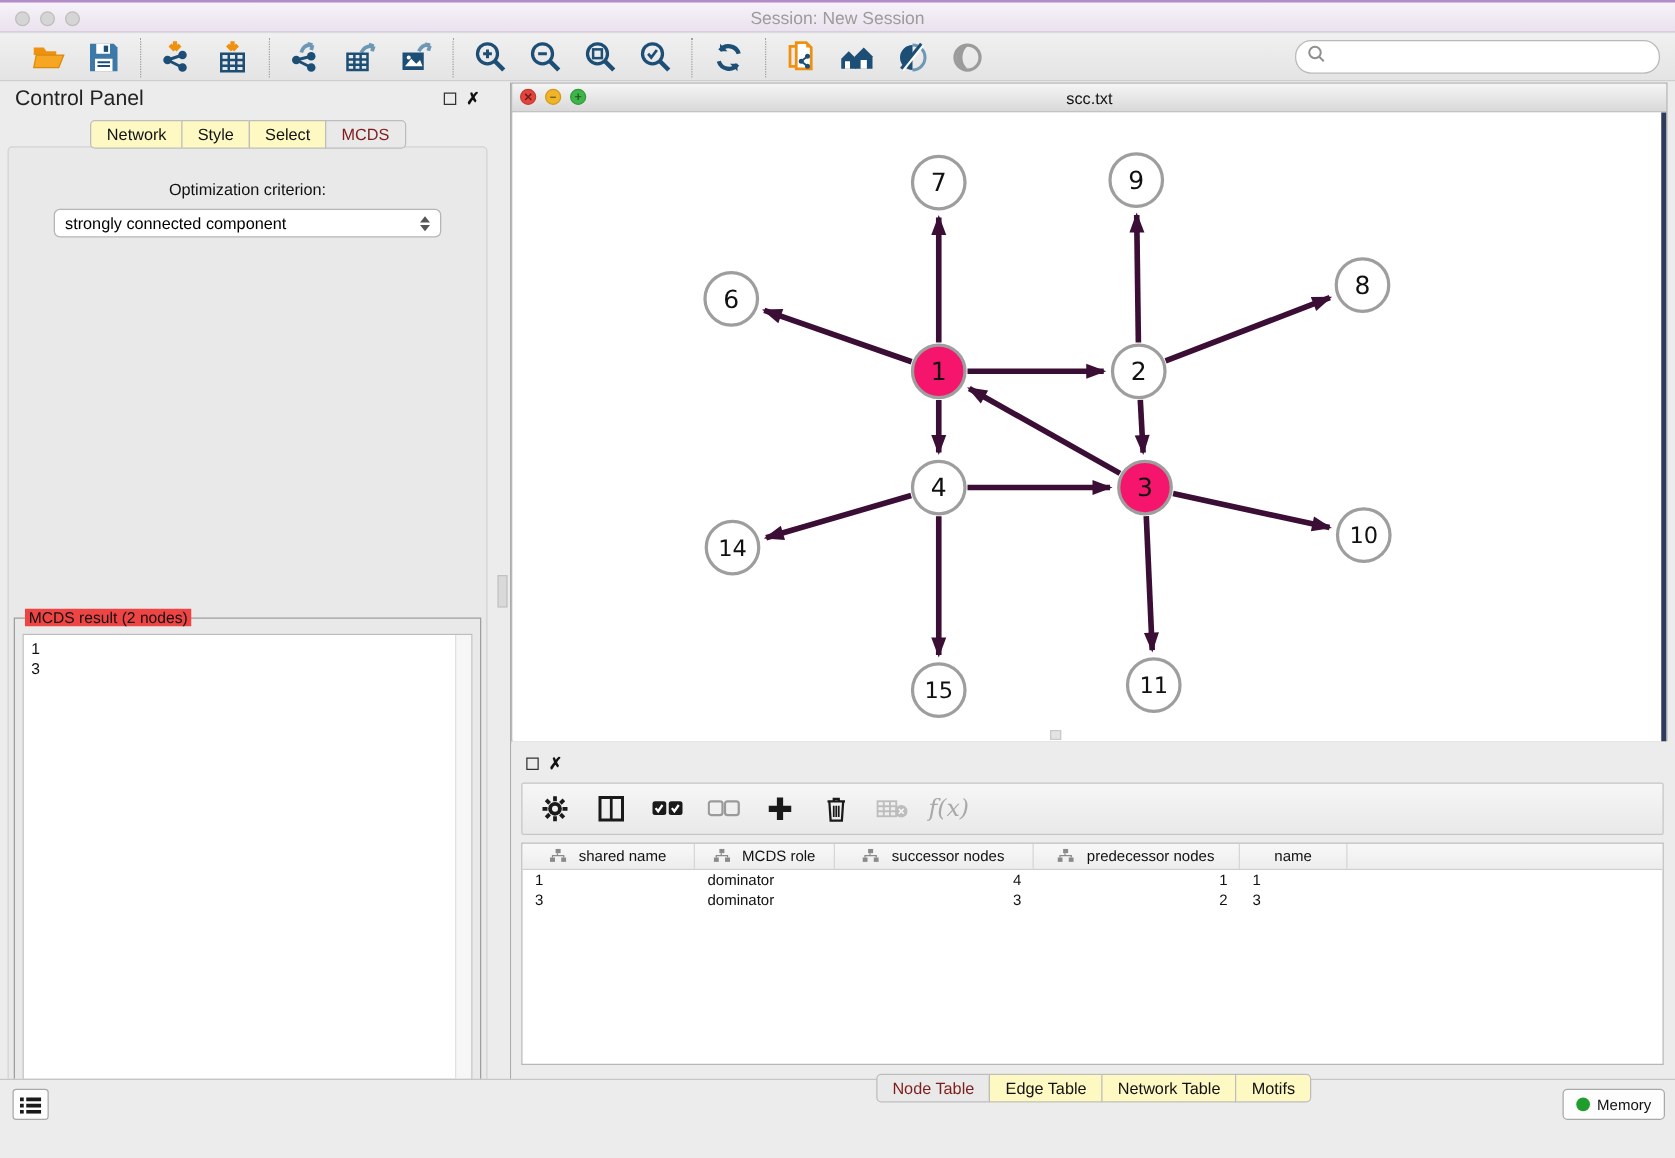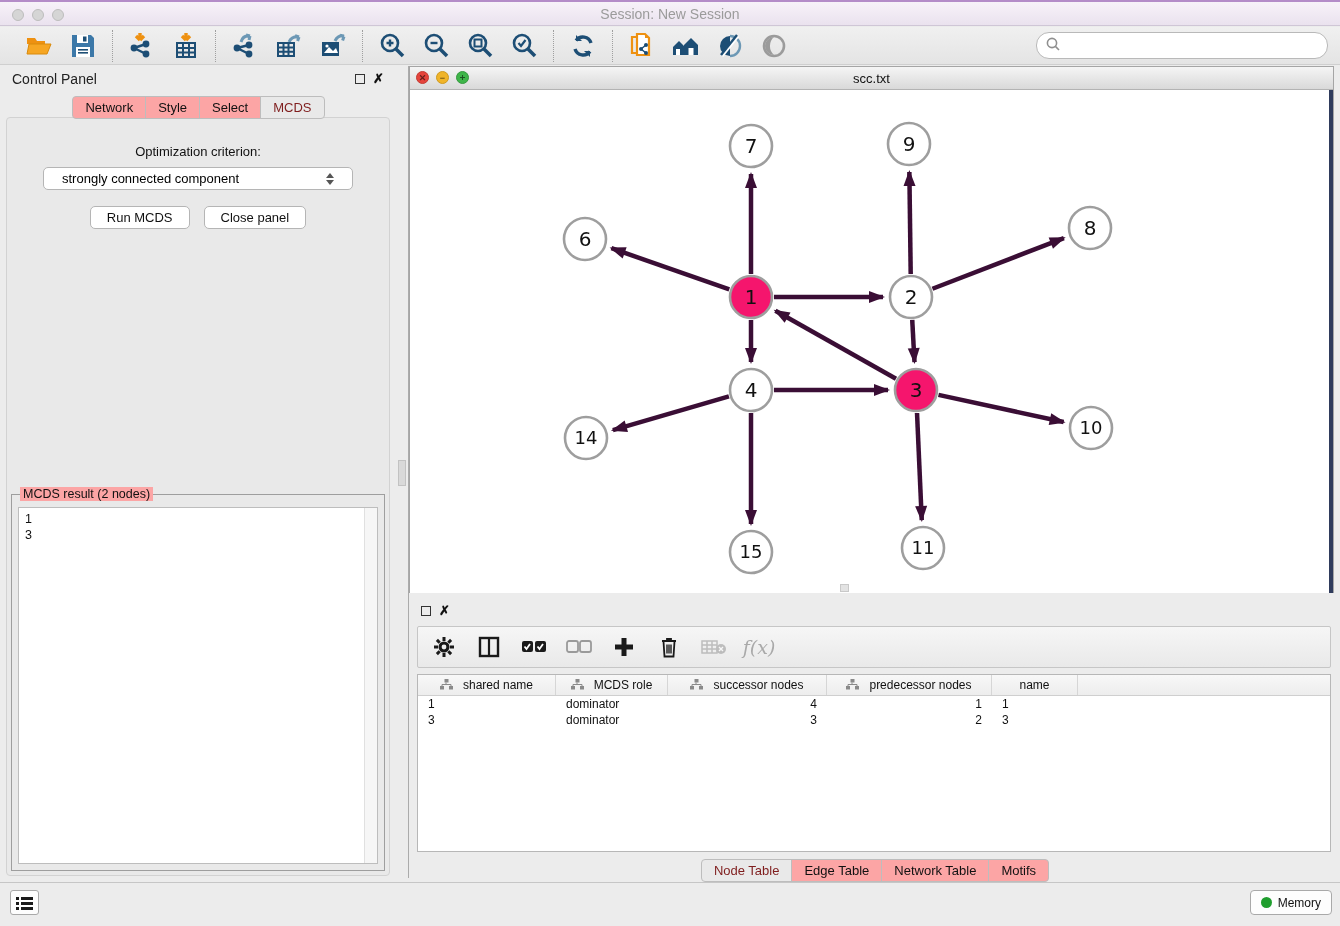--- a/index.html
+++ b/index.html
@@ -20,46 +20,46 @@
   .tb-group { display:flex; align-items:center; gap:14px; padding:0 14px; }
   .tb-sep { width:1px; height:32px; border-left:1px dotted #9f9f9f; }
   .tb-btn { width:30px; height:30px; display:flex; align-items:center; justify-content:center; cursor:pointer; }
   .search-wrap { position:absolute; right:12px; top:5px; width:292px; height:27px; background:#fff;
     border:1px solid #b9b9b9; border-radius:13px; display:flex; align-items:center; padding-left:8px; }
   .search-wrap input { border:none; outline:none; flex:1; font-size:13px; background:transparent; padding-left:6px; font-family:inherit;}
 
   
   .control-panel { position:absolute; left:0; top:66px; width:396px; height:812px; background:#ececec; }
   .panel-header { height:26px; display:flex; align-items:center; padding:0 12px; }
-  .panel-header .ph-title { font-size:14px; color:#222; flex:1; }
+  .panel-header .ph-title { font-size:17px; color:#222; flex:1; }
   .ph-icons { display:flex; align-items:center; gap:8px; }
   .float-icon { width:10px; height:10px; border:1.5px solid #333; display:inline-block; }
   .close-icon { font-size:13px; font-weight:bold; color:#111; line-height:10px; }
 
   .tabs-row { display:flex; justify-content:center; margin-top:4px; position:relative; z-index:2; }
-  .tab { border:1px solid #bdbdbd; background:#fca5a5; font-size:13px; padding:3px 12px; margin-right:-1px; color:#111; cursor:pointer; }
+  .tab { border:1px solid #bdbdbd; background:#fef9c3; font-size:13px; padding:3px 12px; margin-right:-1px; color:#111; cursor:pointer; }
   .tab:first-child { border-radius:4px 0 0 4px; }
   .tab:last-child { border-radius:0 4px 4px 0; }
   .tab.active { background:#e9e9e9; color:#7f1d1d; }
 
   .cp-body { position:absolute; left:6px; right:6px; top:51px; bottom:2px; background:#e9e9e9;
     border:1px solid #d2d2d2; border-radius:4px; }
   .opt-label { text-align:center; font-size:13px; color:#111; margin-top:26px; }
   .dropdown { margin:8px auto 16px; width:310px; height:23px; background:#fff; border:1px solid #b5b5b5;
-    border-radius:5px; display:flex; align-items:center; padding:0 18px; font-size:13px; cursor:pointer; }
+    border-radius:5px; display:flex; align-items:center; padding:0 8px; font-size:13px; cursor:pointer; }
   .dropdown .dd-text { flex:1; }
   .dd-arrows { display:flex; flex-direction:column; gap:2px; align-items:center; }
   .dd-arrows .up { width:0; height:0; border-left:4px solid transparent; border-right:4px solid transparent; border-bottom:5px solid #555; }
   .dd-arrows .down { width:0; height:0; border-left:4px solid transparent; border-right:4px solid transparent; border-top:5px solid #555; }
   .btn-row { display:flex; justify-content:center; gap:14px; margin-top:12px; }
   .btn { background:#fff; border:1px solid #b5b5b5; border-radius:5px; font-size:13px; padding:3px 16px; cursor:pointer; font-family:inherit; color:#111;}
 
   .result-fieldset { position:absolute; left:4px; right:4px; top:376px; bottom:4px;
     border:1px solid #9e9e9e; background:#e9e9e9; }
-  .result-legend { position:absolute; top:-8px; left:8px; background:#fca5a5; font-size:12.5px; padding:0 3px; color:#111; }
+  .result-legend { position:absolute; top:-8px; left:8px; background:#ef4444; font-size:12.5px; padding:0 3px; color:#111; }
   .result-area { position:absolute; left:6px; right:6px; top:12px; bottom:6px; background:#fff;
     border:1px solid #bdbdbd; font-size:12.5px; color:#111; padding:3px 6px; overflow:hidden; }
   .result-line { line-height:16px; }
   .result-scroll { position:absolute; right:0; top:0; bottom:0; width:13px; background:#f6f6f6; border-left:1px solid #e0e0e0; }
 
   
   .v-splitter { position:absolute; left:396px; top:66px; width:13px; height:812px; background:#ececec; border-right:1px solid #ababab;}
   .v-splitter .grip { position:absolute; top:394px; left:2px; width:8px; height:26px; background:#d9d9d9; border:1px solid #c2c2c2; }
 
   
@@ -89,21 +89,21 @@
   .tp-table { position:absolute; left:8px; right:9px; top:79px; bottom:36px; background:#fff; border:1px solid #b7b7b7; overflow:hidden;}
   .tp-head { display:flex; height:21px; background:linear-gradient(#f8f8f8,#ededed); border-bottom:1px solid #cfcfcf; }
   .tp-col { display:flex; align-items:center; justify-content:center; gap:10px; font-size:12px; color:#111;
     border-right:1px solid #d6d6d6; height:100%; }
   .tp-row { display:flex; height:16px; }
   .tp-cell { font-size:12px; color:#111; padding:0 10px; line-height:16px; white-space:nowrap; overflow:hidden; }
 
   .tp-tabs { position:absolute; bottom:6px; left:0; right:0; display:flex; justify-content:center; }
 
   
-  .statusbar { position:absolute; left:0; top:882px; width:1340px; height:37px; background:#ececec; border-top:1px solid #c6c6c6; }
+  .statusbar { position:absolute; left:0; top:863px; width:1340px; height:37px; background:#ececec; border-top:1px solid #c6c6c6; }
   .list-btn { position:absolute; left:10px; top:7px; width:29px; height:25px; background:#fdfdfd; border:1px solid #a9a9a9;
     border-radius:3px; display:flex; align-items:center; justify-content:center; cursor:pointer; }
   .memory-btn { position:absolute; right:8px; top:7px; height:25px; background:#fdfdfd; border:1px solid #a9a9a9;
     border-radius:4px; display:flex; align-items:center; gap:6px; padding:0 10px; cursor:pointer; }
   .mem-dot { width:11px; height:11px; border-radius:50%; background:#1f9e2e; }
   .memory-btn span.lbl { font-size:12px; color:#111; }
 </style>
 </head>
 <body>
 
@@ -289,24 +289,20 @@
       <span class="tab active">MCDS</span>
     </div>
   <div class="cp-body">
     <div class="opt-label">Optimization criterion:</div>
     <div class="dropdown">
       <span class="dd-text">strongly connected component</span>
       <span class="dd-arrows">
           <span class="up"></span>
           <span class="down"></span>
         </span>
-    </div>
-    <div class="btn-row">
-      <button class="btn">Run MCDS</button>
-      <button class="btn">Close panel</button>
     </div>
     <div class="result-fieldset">
       <span class="result-legend">MCDS result (2 nodes)</span>
       <div class="result-area" id="result-area">
         <div class="result-scroll"></div>
       <div class="result-line">1</div>
           <div class="result-line">3</div>
         </div>
     </div>
   </div>

